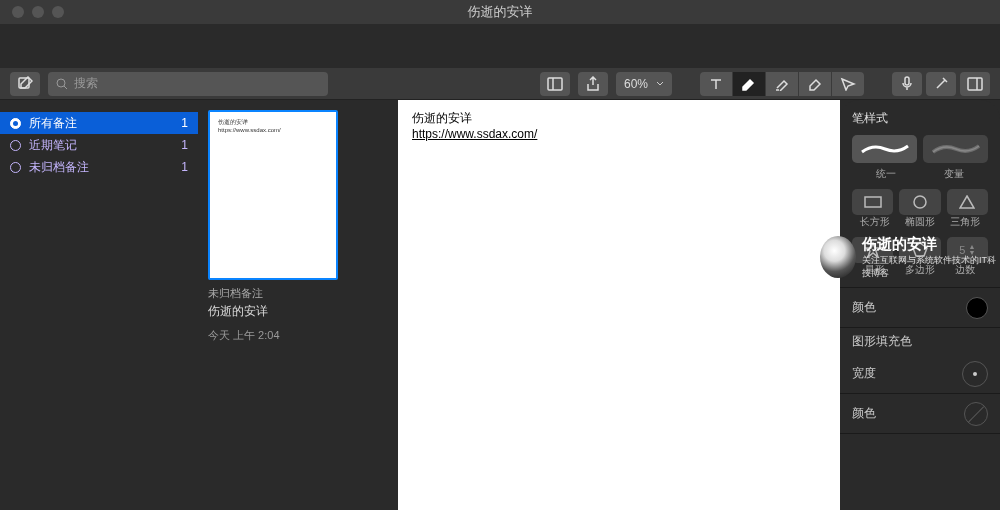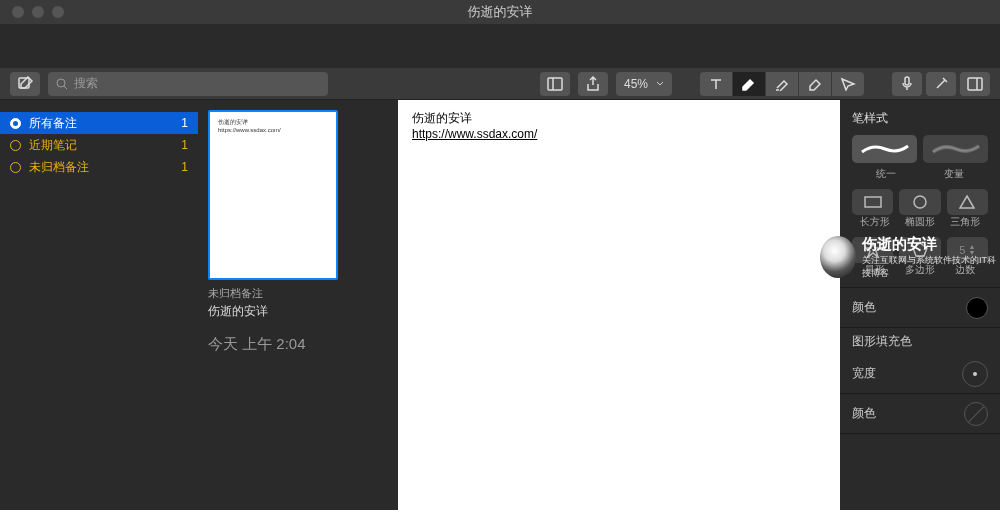--- a/index.html
+++ b/index.html
@@ -22,33 +22,33 @@
 .tool-group .tool-btn:first-child { border-radius: 4px 0 0 4px; }
 .tool-group .tool-btn:last-child { border-radius: 0 4px 4px 0; }
 .tool-group .tool-btn.active { background: #222; }
 .tool-group .tool-btn.active svg { stroke: #fff; fill: #fff; }
 .right-tools { display: flex; gap: 4px; }
 
 .content { display: flex; height: 454px; }
 
 .sidebar { width: 198px; background: #2a2a2a; display: flex; flex-direction: column; }
 .sidebar-list { flex: 1; padding-top: 12px; }
-.sb-item { height: 22px; display: flex; align-items: center; padding: 0 10px; font-size: 12px; color: #eab308; cursor: pointer; }
+.sb-item { height: 22px; display: flex; align-items: center; padding: 0 10px; font-size: 12px; color: #c4b5fd; cursor: pointer; }
 .sb-item.active { background: #0a5fd8; color: #fff; }
 .sb-radio { width: 11px; height: 11px; border: 1.5px solid currentColor; border-radius: 50%; margin-right: 8px; display: flex; align-items: center; justify-content: center; }
 .sb-item.active .sb-radio { background: #fff; border-color: #fff; }
 .sb-item.active .sb-radio::after { content:''; width:5px; height:5px; background:#0a5fd8; border-radius:50%; }
 .sb-count { margin-left: auto; }
 .sidebar-footer { height: 30px; display: flex; align-items: center; padding: 0 12px; color: #888; font-size: 14px; }
 
 .notes-list { width: 200px; background: #2a2a2a; padding: 10px; }
 .note-thumb { width: 130px; height: 170px; background: #fff; border: 2px solid #0a84ff; border-radius: 2px; padding: 6px 8px; font-size: 6px; color: #333; }
 .note-meta { margin-top: 6px; font-size: 11px; color: #aaa; }
 .note-title { color: #ddd; font-size: 12px; margin-top: 2px; }
-.note-date { color: #999; font-size: 15px; margin-top: 15px; }
+.note-date { color: #999; font-size: 11px; margin-top: 8px; }
 
 .editor { flex: 1; background: #fff; padding: 10px 14px; font-size: 12px; color: #000; }
 .editor a { color: #000; text-decoration: underline; }
 
 .inspector { width: 160px; background: #2a2a2a; color: #ccc; font-size: 11px; display: flex; flex-direction: column; border-radius: 19px; }
 .insp-section { padding: 10px 12px; border-bottom: 1px solid #1a1a1a; }
 .insp-title { font-size: 12px; margin-bottom: 8px; color: #ddd; }
 .stroke-styles { display: flex; gap: 6px; margin-bottom: 4px; }
 .stroke-swatch { flex: 1; height: 28px; background: #444; border-radius: 5px; display: flex; align-items: center; justify-content: center; cursor: pointer; }
 .stroke-swatch.sel { background: #555; }
@@ -105,21 +105,21 @@
         <rect x="1" y="1" width="14" height="12" rx="1"></rect>
         <line x1="6" y1="1" x2="6" y2="13"></line>
       </svg>
   </div>
   <div class="tool-btn">
     <svg width="14" height="16" viewBox="0 0 14 16">
         <path d="M7 1 L7 9 M4 4 L7 1 L10 4 M2 8 L2 14 L12 14 L12 8"></path>
       </svg>
   </div>
   <div class="zoom">
-    <span>45%</span>
+    <span>60%</span>
     <svg width="8" height="6" viewBox="0 0 8 6">
         <path d="M1 1 L4 4 L7 1" stroke="#ccc" fill="none"></path>
       </svg>
   </div>
   <div style="width:12px"></div>
   <div class="tool-group">
     <div class="tool-btn">
         <svg width="14" height="14" viewBox="0 0 14 14">
           <path d="M2 3 L12 3 M7 3 L7 12"></path>
         </svg>

